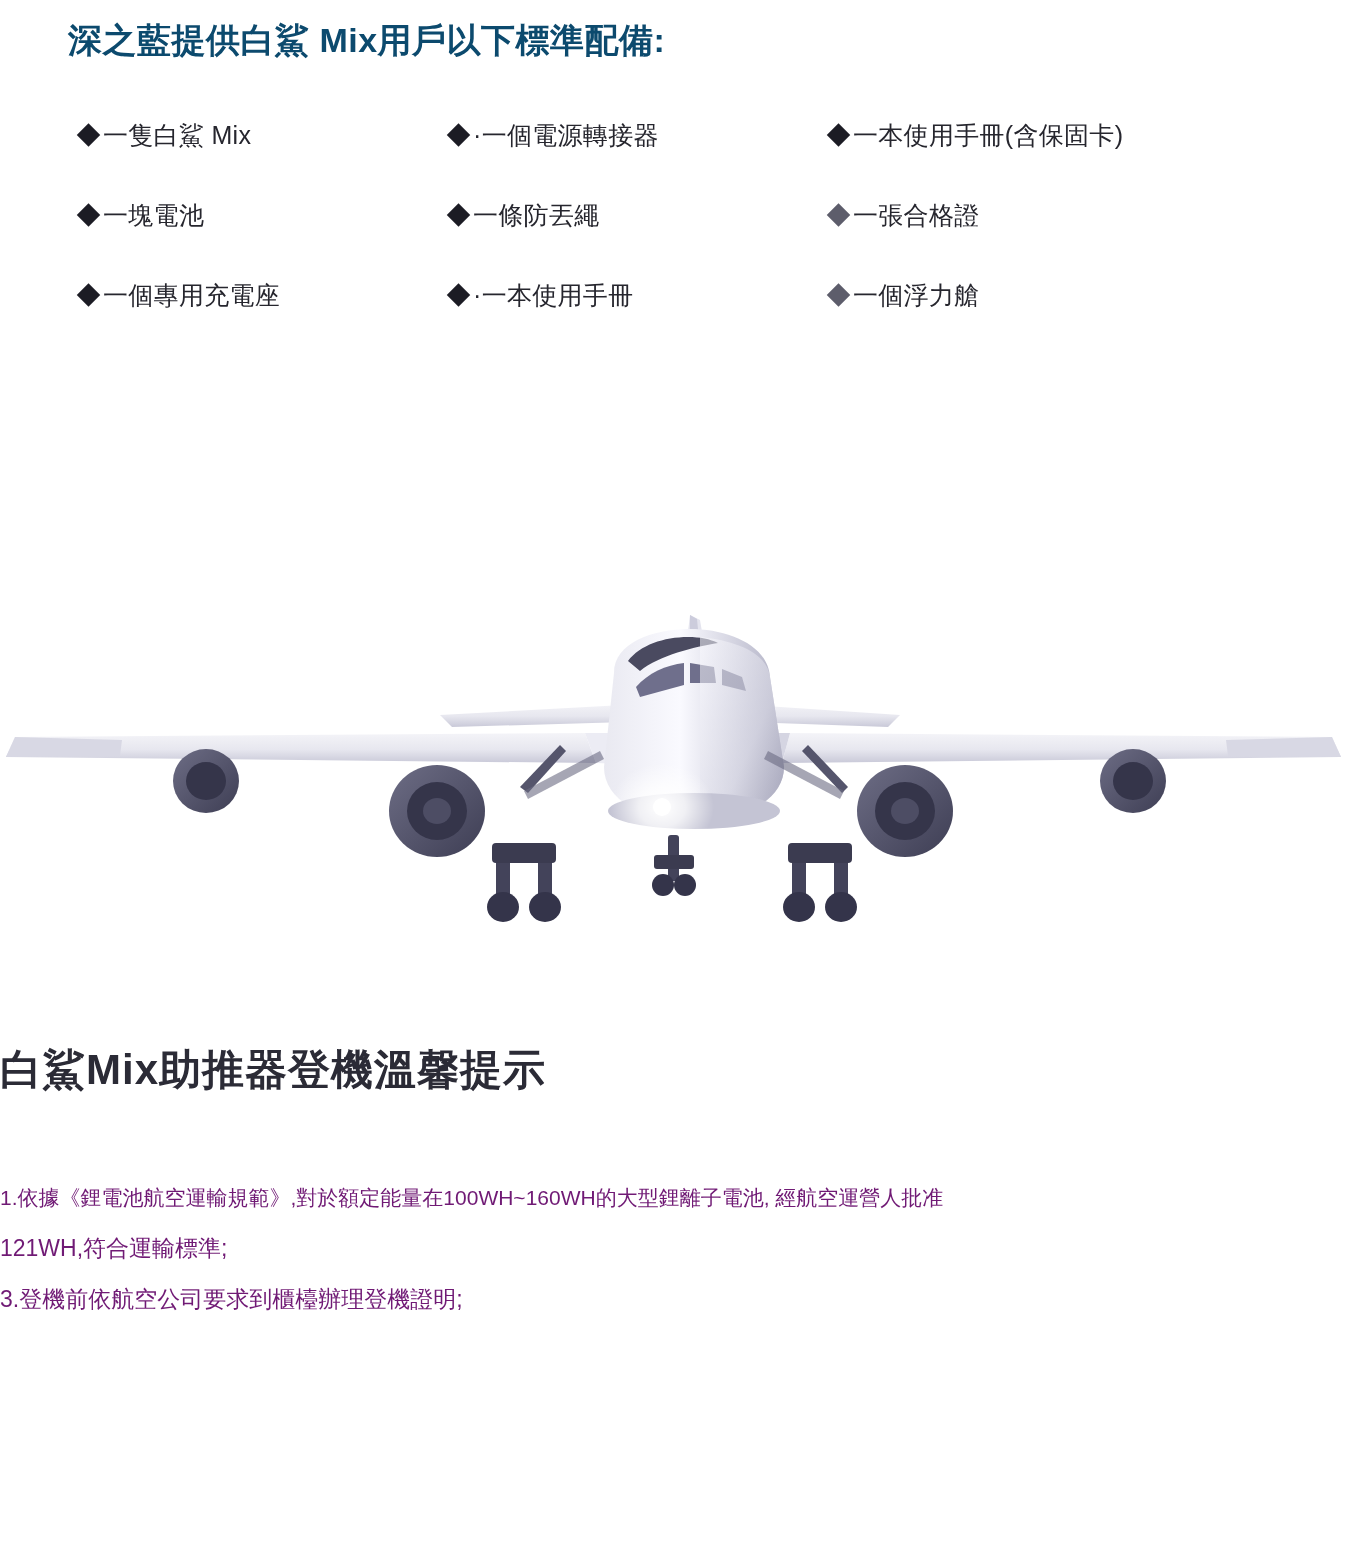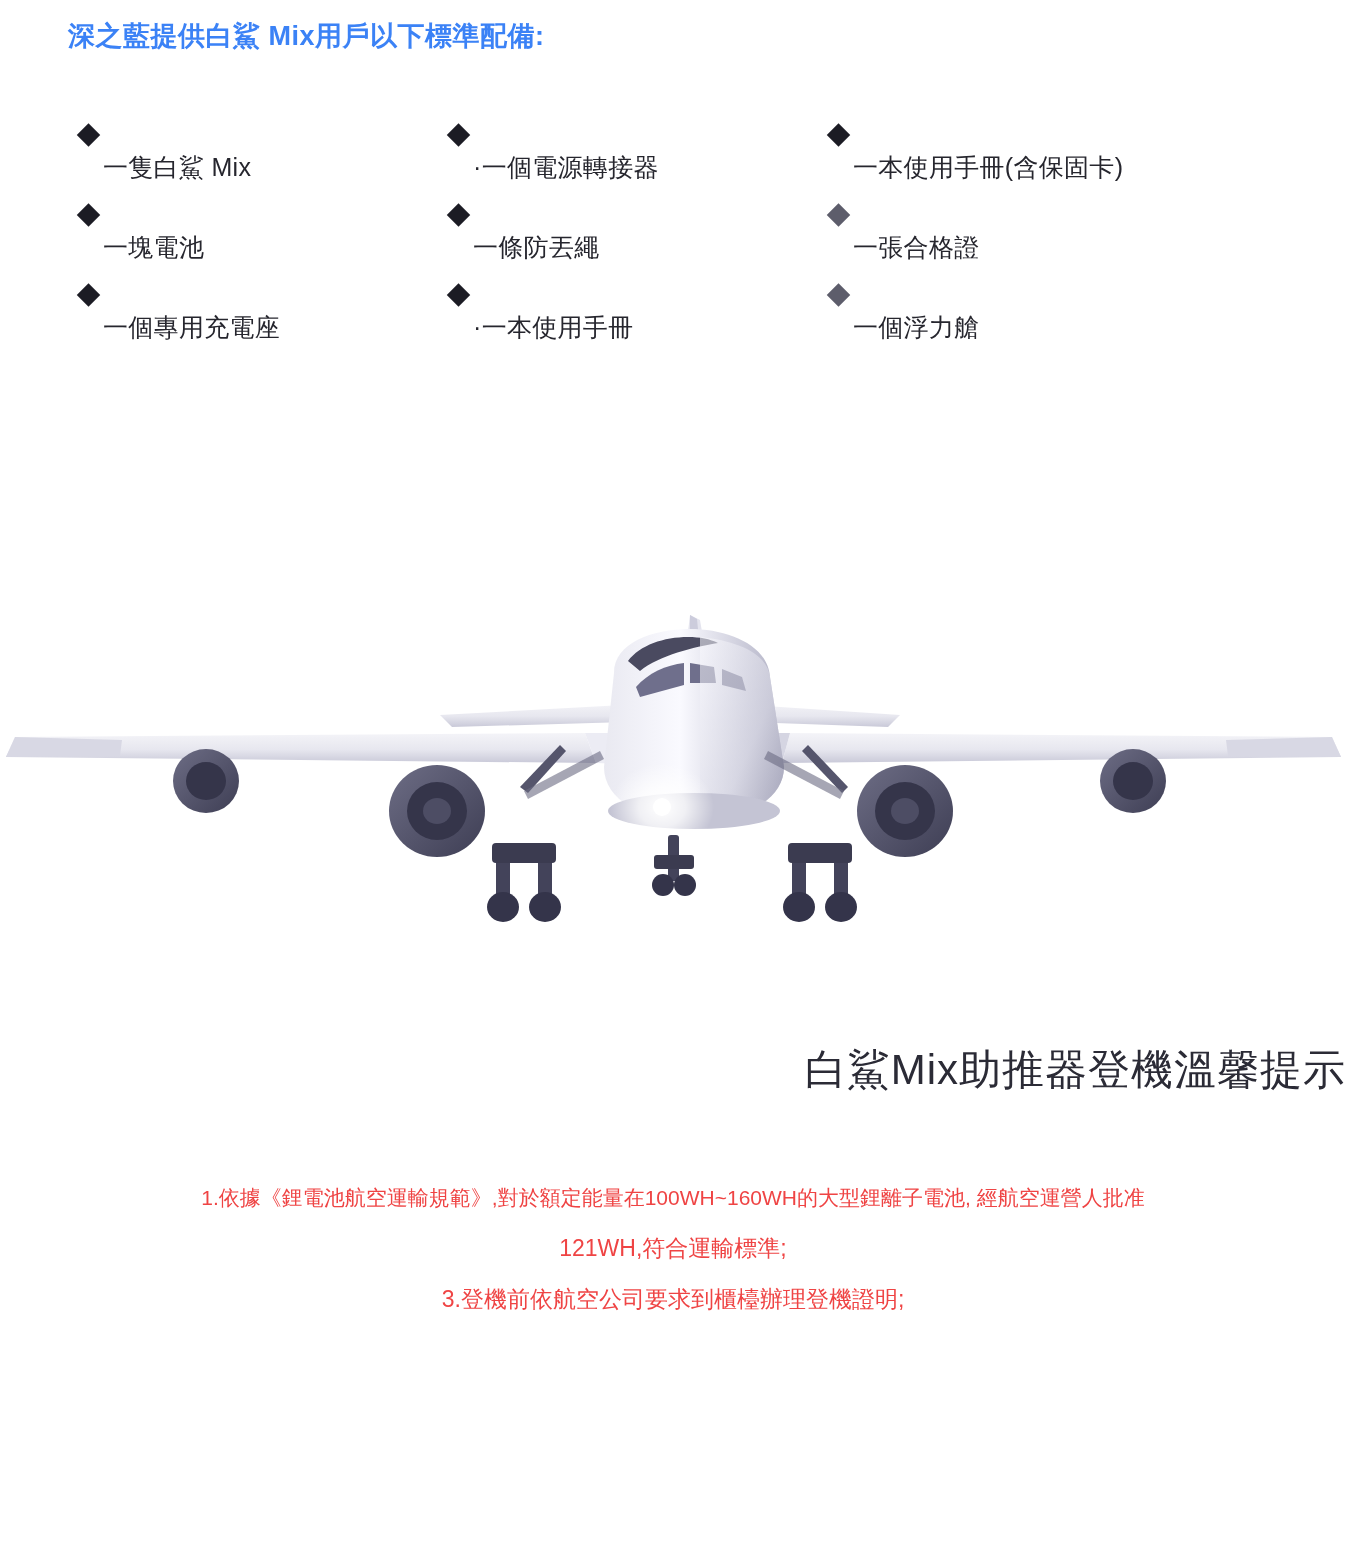--- a/index.html
+++ b/index.html
@@ -14,24 +14,24 @@
     font-family: "Liberation Sans", sans-serif;
     color: #2b2b33;
     overflow: hidden;
   }
 
   
   .intro-heading {
     position: absolute;
     left: 68px;
     top: 18px;
-    font-size: 27px;
+    font-size: 34px;
     font-weight: bold;
     letter-spacing: 0.5px;
-    color: #3b82f6;
+    color: #0c4a6e;
     white-space: nowrap;
   }
 
   
   .equip-grid {
     position: absolute;
     left: 76px;
     top: 120px;
     width: 1200px;
     display: grid;
@@ -47,53 +47,52 @@
     color: #26262e;
     white-space: nowrap;
   }
   .equip-item .bullet {
     font-size: 25px;
     line-height: 30px;
     margin-right: 2px;
     color: #1c1c24;
   }
   .equip-item.shade .bullet { color: #5d5d6b; }
-  .equip-item .etext { letter-spacing: 0.3px; margin-top: 32px; }
+  .equip-item .etext { letter-spacing: 0.3px; }
 
   
   .plane-wrap {
     position: absolute;
     left: 0;
     top: 415px;
     width: 1346px;
     height: 560px;
   }
   .plane-wrap svg { display: block; }
 
   
   .section-title {
     position: absolute;
     left: 0;
     right: 0;
     top: 1042px;
-    text-align: right;
+    text-align: left;
     font-size: 42px;
-    font-weight: normal;
+    font-weight: bold;
     letter-spacing: 1px;
     color: #2b2b36;
   }
 
   
   .notes {
     position: absolute;
     left: 0;
     right: 0;
     top: 1172px;
-    text-align: center;
-    color: #ef4444;
+    color: #701a75;
     font-size: 21px;
     line-height: 51px;
   }
   .notes .line {
     display: block;
     white-space: nowrap;
   }
   .notes .line.big { font-size: 23px; }
 </style>
 </head>

